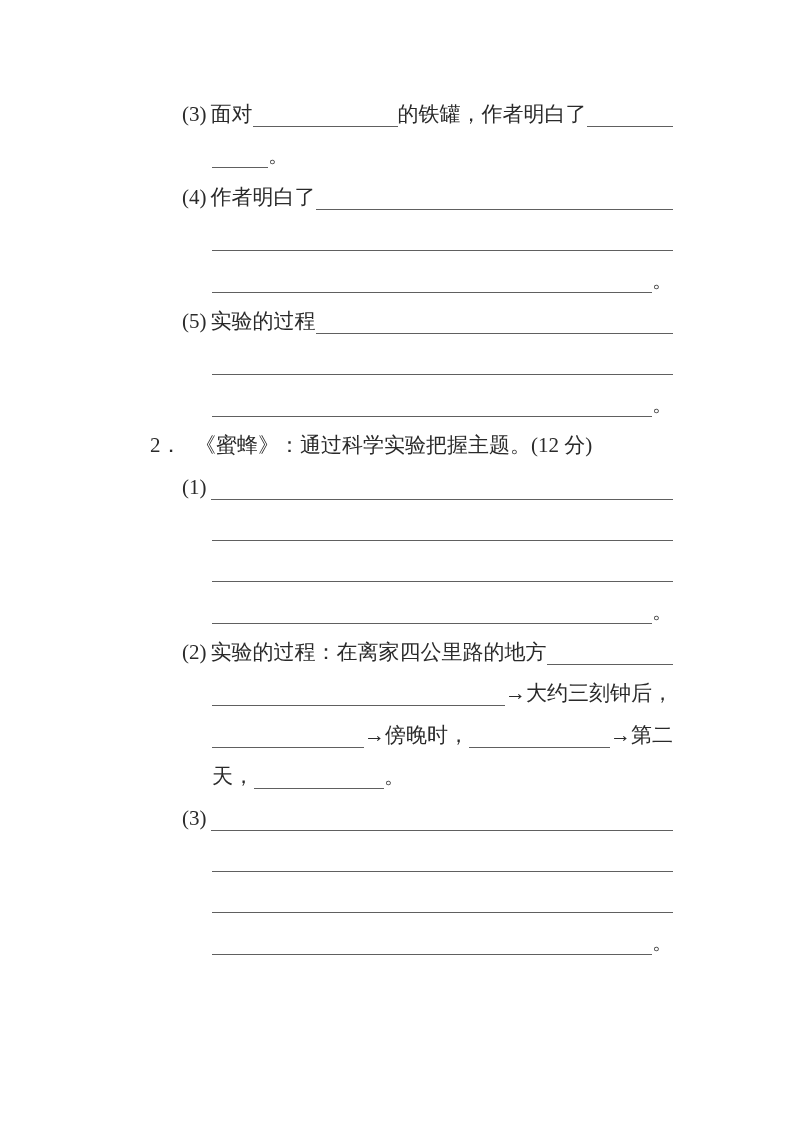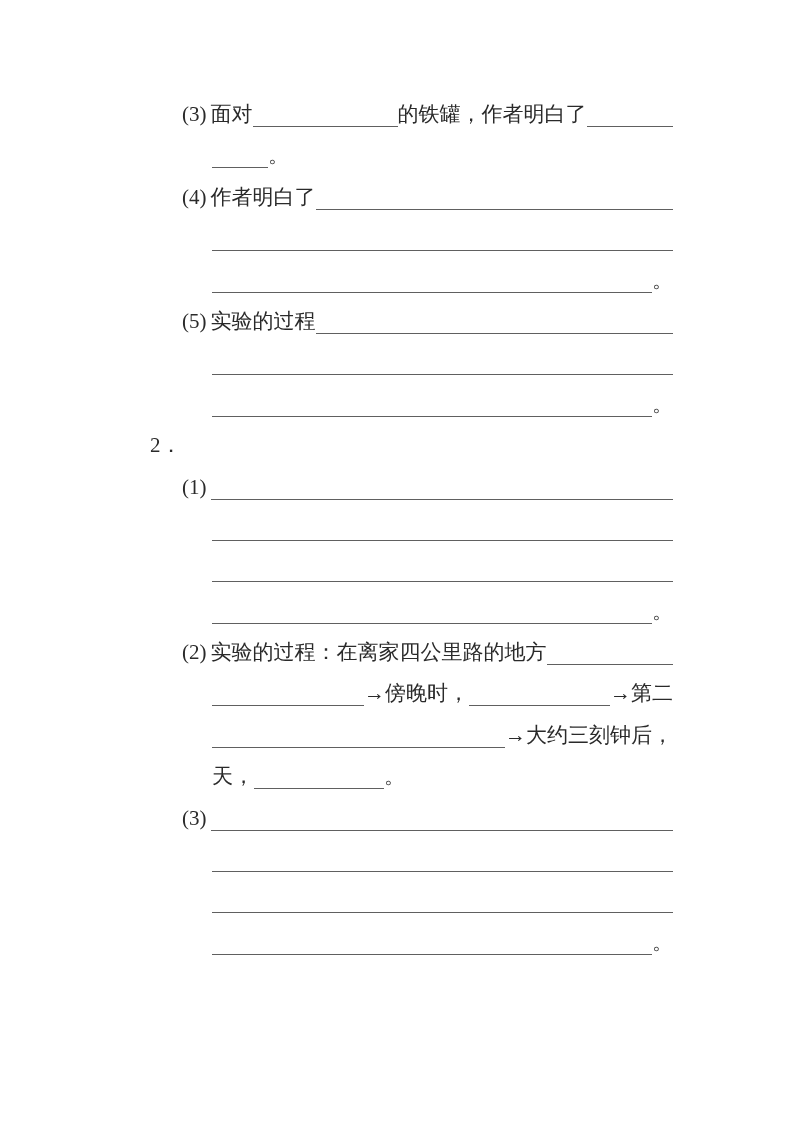--- a/index.html
+++ b/index.html
@@ -80,21 +80,21 @@
 
     <div class="row cont">
       <span class="blank b-grow"></span>
     </div>
 
     <div class="row cont">
       <span class="blank b-grow"></span><span class="txt">。</span>
     </div>
 
     <div class="row main">
-      <span class="qnum">2．</span>
+      <span class="qnum">2．</span><span class="txt">《蜜蜂》：通过科学实验把握主题。(12 分)</span>
     </div>
 
     <div class="row sub">
       <span class="qnum">(1)</span><span class="blank b-grow"></span>
     </div>
 
     <div class="row cont">
       <span class="blank b-grow"></span>
     </div>
 
@@ -104,25 +104,25 @@
 
     <div class="row cont">
       <span class="blank b-grow"></span><span class="txt">。</span>
     </div>
 
     <div class="row sub">
       <span class="qnum">(2)</span><span class="txt">实验的过程：在离家四公里路的地方</span><span class="blank b-grow"></span>
     </div>
 
     <div class="row cont">
-      <span class="blank w152"></span><span class="txt">→傍晚时，</span><span class="blank b-grow"></span><span class="txt">→第二</span>
+      <span class="blank b-grow"></span><span class="txt">→大约三刻钟后，</span>
     </div>
 
     <div class="row cont">
-      <span class="blank b-grow"></span><span class="txt">→大约三刻钟后，</span>
+      <span class="blank w152"></span><span class="txt">→傍晚时，</span><span class="blank b-grow"></span><span class="txt">→第二</span>
     </div>
 
     <div class="row cont">
       <span class="txt">天，</span><span class="blank w130"></span><span class="txt">。</span>
     </div>
 
     <div class="row sub">
       <span class="qnum">(3)</span><span class="blank b-grow"></span>
     </div>
 

